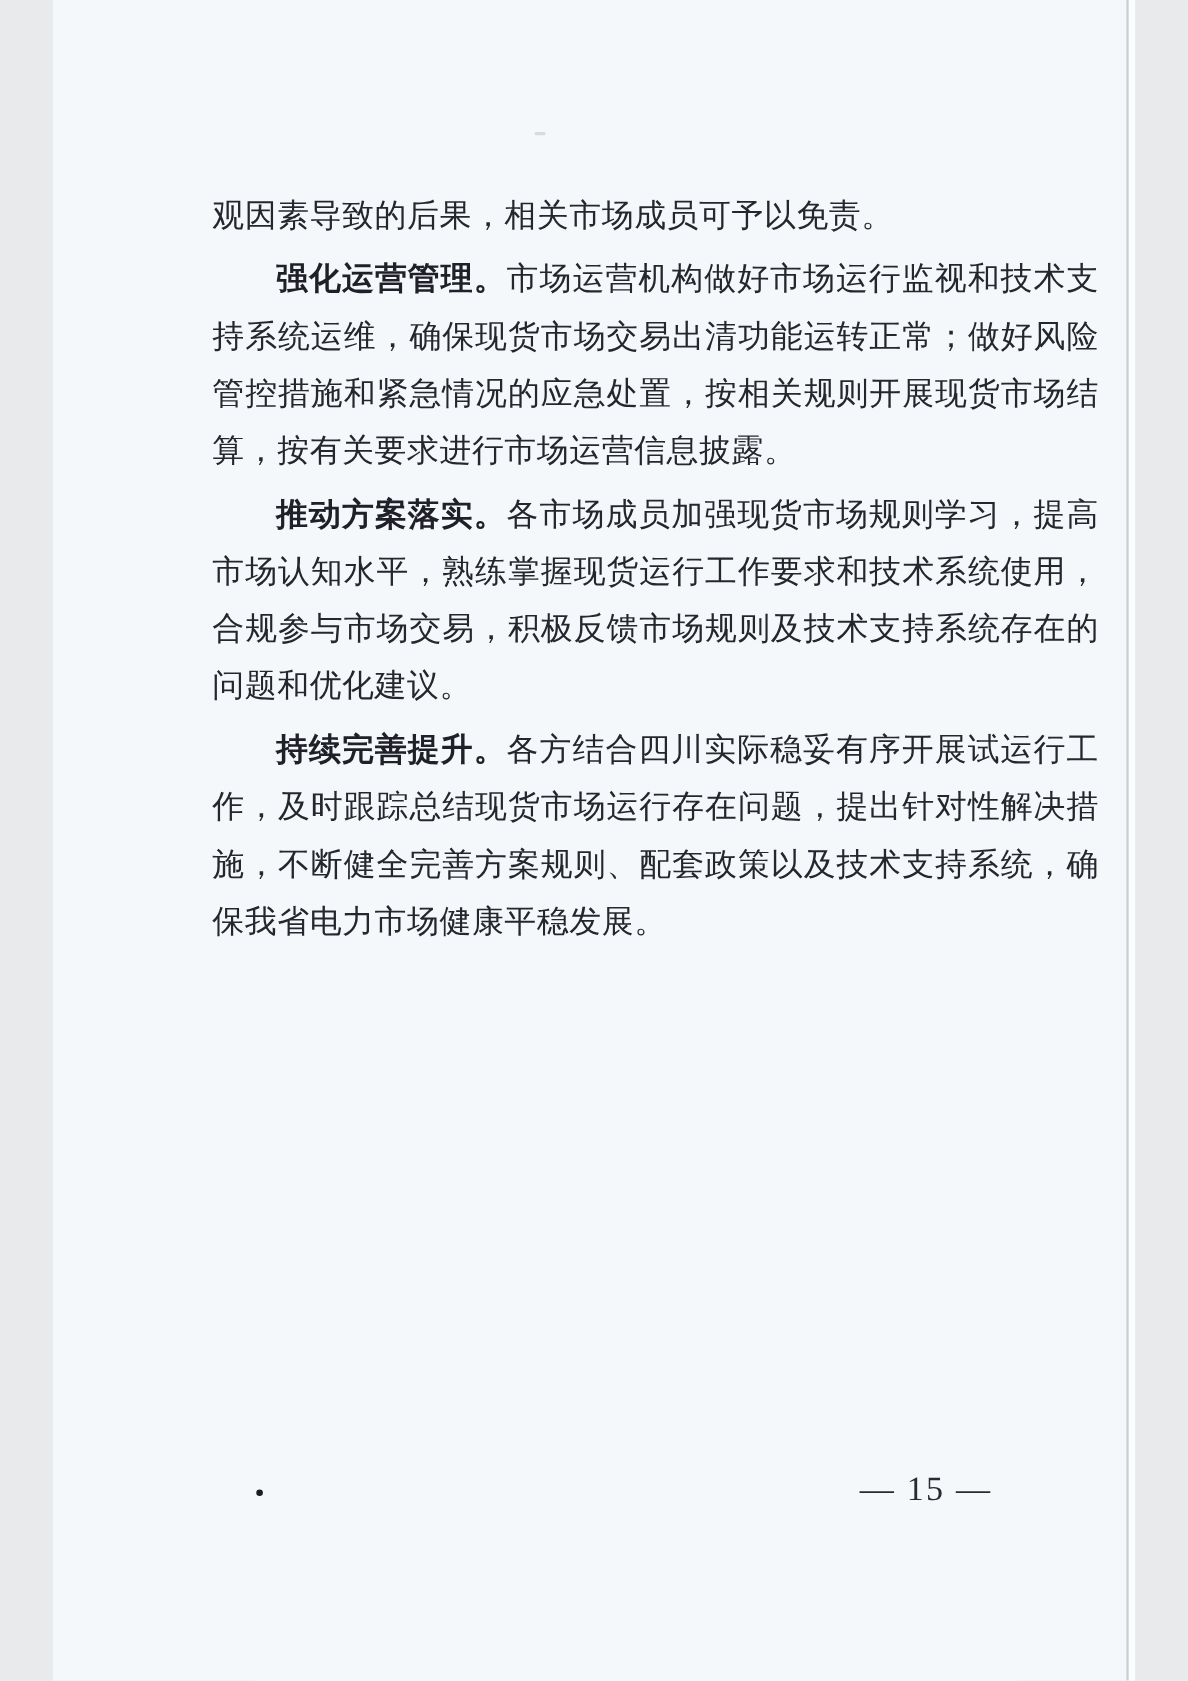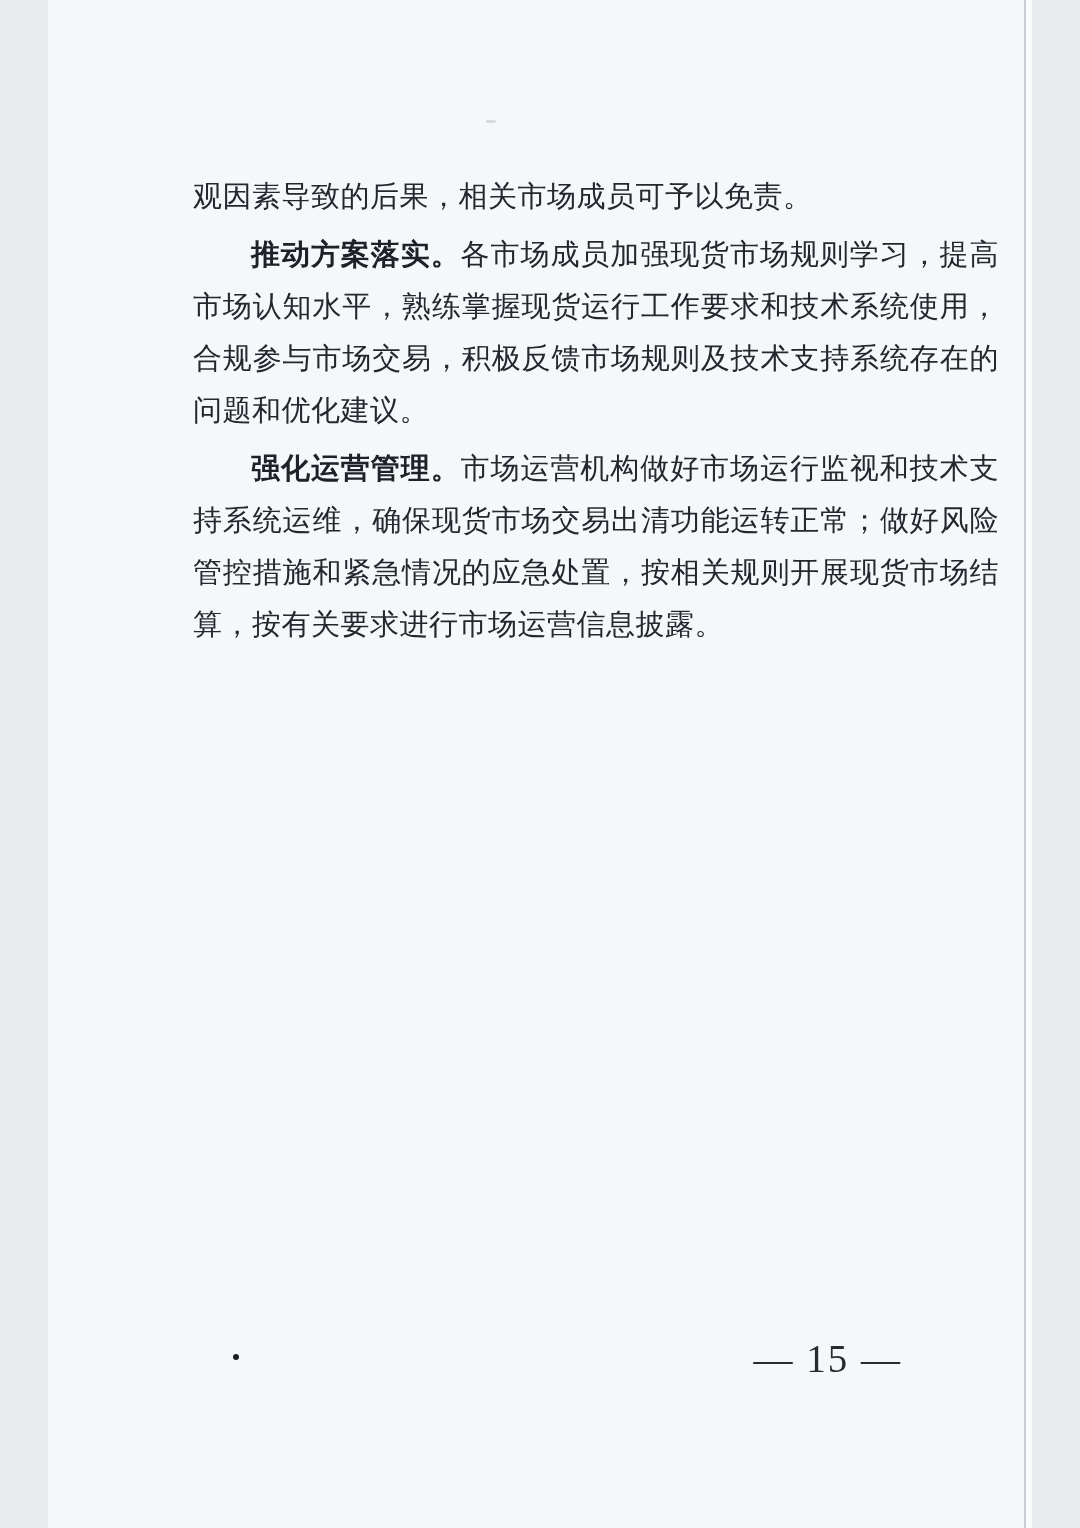--- a/index.html
+++ b/index.html
@@ -60,21 +60,21 @@
     margin-top: 6px !important;
   }
   .para .lead {
     font-weight: 700;
     color: #202128;
   }
   .page-number {
     position: absolute;
     top: 1336px;
     right: 130px;
-    font-size: 39px;
+    font-size: 31px;
     color: #2a2b31;
     letter-spacing: 2px;
     white-space: nowrap;
   }
   .speck-dot {
     position: absolute;
     left: 185px;
     top: 1354px;
     width: 6px;
     height: 6px;
@@ -99,24 +99,25 @@
   <div class="edge-strip"></div>
   <div class="edge-line"></div>
   <div class="speck-faint"></div>
 
   <div class="content">
 
     <p class="continuation">观因素导致的后果，相关市场成员可予以免责。</p>
 
 
 
+    <p class="para"><span class="lead">强化运营管理。</span><span>市场运营机构做好市场运行监视和技术支持系统运维，确保现货市场交易出清功能运转正常；做好风险管控措施和紧急情况的应急处置，按相关规则开展现货市场结算，按有关要求进行市场运营信息披露。</span></p>
+
     <p class="para"><span class="lead">推动方案落实。</span><span>各市场成员加强现货市场规则学习，提高市场认知水平，熟练掌握现货运行工作要求和技术系统使用，合规参与市场交易，积极反馈市场规则及技术支持系统存在的问题和优化建议。</span></p>
 
-    <p class="para"><span class="lead">强化运营管理。</span><span>市场运营机构做好市场运行监视和技术支持系统运维，确保现货市场交易出清功能运转正常；做好风险管控措施和紧急情况的应急处置，按相关规则开展现货市场结算，按有关要求进行市场运营信息披露。</span></p>
-
+    <p class="para"><span class="lead">持续完善提升。</span><span>各方结合四川实际稳妥有序开展试运行工作，及时跟踪总结现货市场运行存在问题，提出针对性解决措施，不断健全完善方案规则、配套政策以及技术支持系统，确保我省电力市场健康平稳发展。</span></p>
 
   </div>
 
   <div class="page-number">— 15 —</div>
 
   <div class="speck-dot"></div>
 
 </div>
 
 </body></html>

